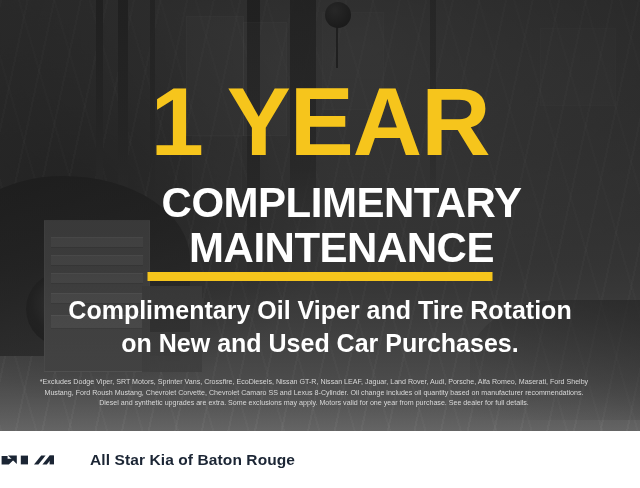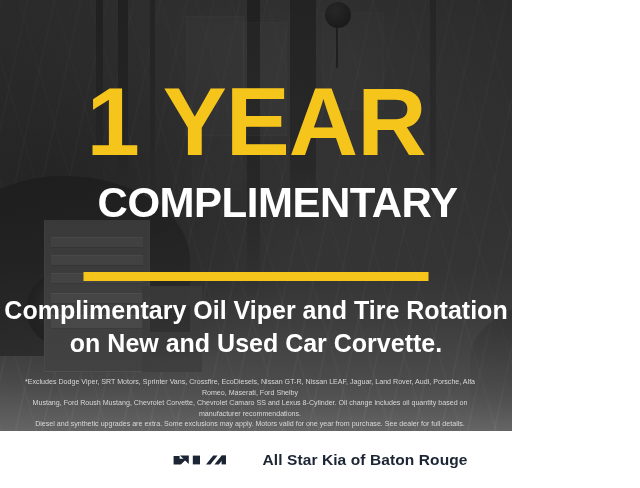--- a/index.html
+++ b/index.html
@@ -20,21 +20,21 @@
     height: 488px;
     overflow: hidden;
     background: #ffffff;
   }
 
   
   .hero {
     position: absolute;
     left: 0;
     top: 0;
-    width: 512px;
+    width: 640px;
     height: 431px;
     overflow: hidden;
     background: #3a3a3a;
   }
 
   
   .photo {
     position: absolute;
     inset: 0;
     background:
@@ -259,21 +259,20 @@
   
   .footer {
     position: absolute;
     left: 0;
     top: 431px;
     width: 640px;
     height: 57px;
     background: #ffffff;
     display: flex;
     align-items: center;
-    justify-content: center;
   }
   .footer-inner {
     display: flex;
     align-items: center;
     gap: 18px;
   }
   .kia-logo { display: block; }
   .dealer-name {
     color: #1b2534;
     font-size: 15.5px;
@@ -320,27 +319,28 @@
     <div class="rightveh"></div>
 
     <div class="scrim"></div>
 
     <div class="content">
 
       <div class="headline-year">1 YEAR</div>
 
       <div class="headline-sub">
         <div>COMPLIMENTARY</div>
+        <div>MAINTENANCE</div>
       </div>
 
       <div class="divider"></div>
 
       <div class="offer">
         <div>Complimentary Oil Viper and Tire Rotation</div>
-        <div>on New and Used Car Corvette.</div>
+        <div>on New and Used Car Purchases.</div>
       </div>
 
       <div class="disclaimer">
         <span>*Excludes Dodge Viper, SRT Motors, Sprinter Vans, Crossfire, EcoDiesels, Nissan GT-R, Nissan LEAF, Jaguar, Land Rover, Audi, Porsche, Alfa Romeo, Maserati, Ford Shelby</span>
         <span>Mustang, Ford Roush Mustang, Chevrolet Corvette, Chevrolet Camaro SS and Lexus 8-Cylinder. Oil change includes oil quantity based on manufacturer recommendations.</span>
         <span>Diesel and synthetic upgrades are extra. Some exclusions may apply. Motors valid for one year from purchase. See dealer for full details.</span>
       </div>
 
     </div>
   </div>

